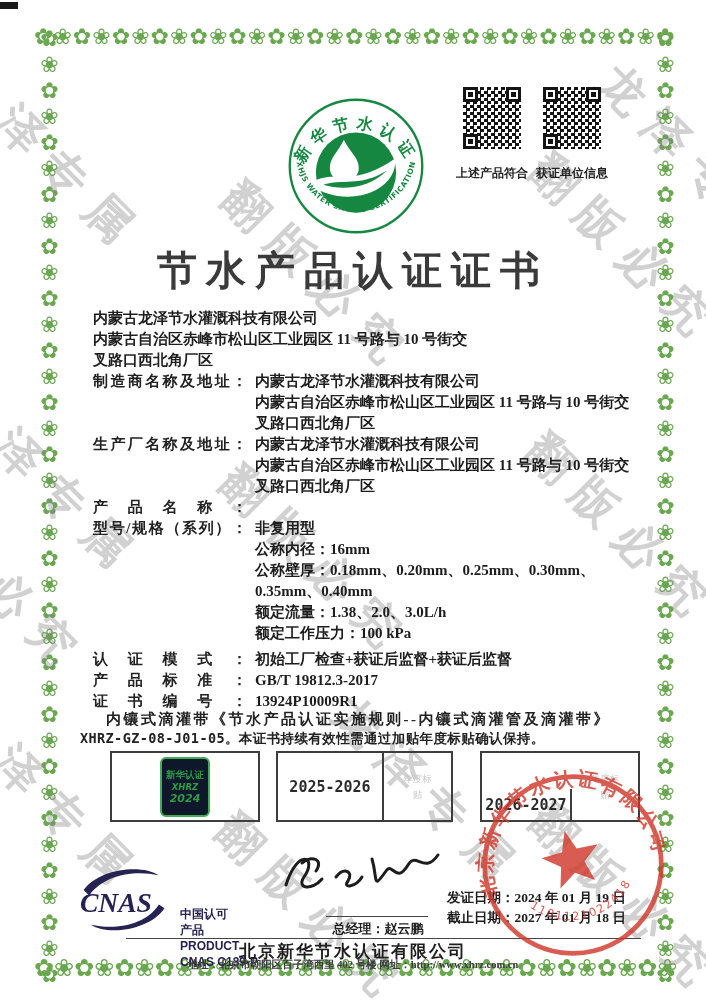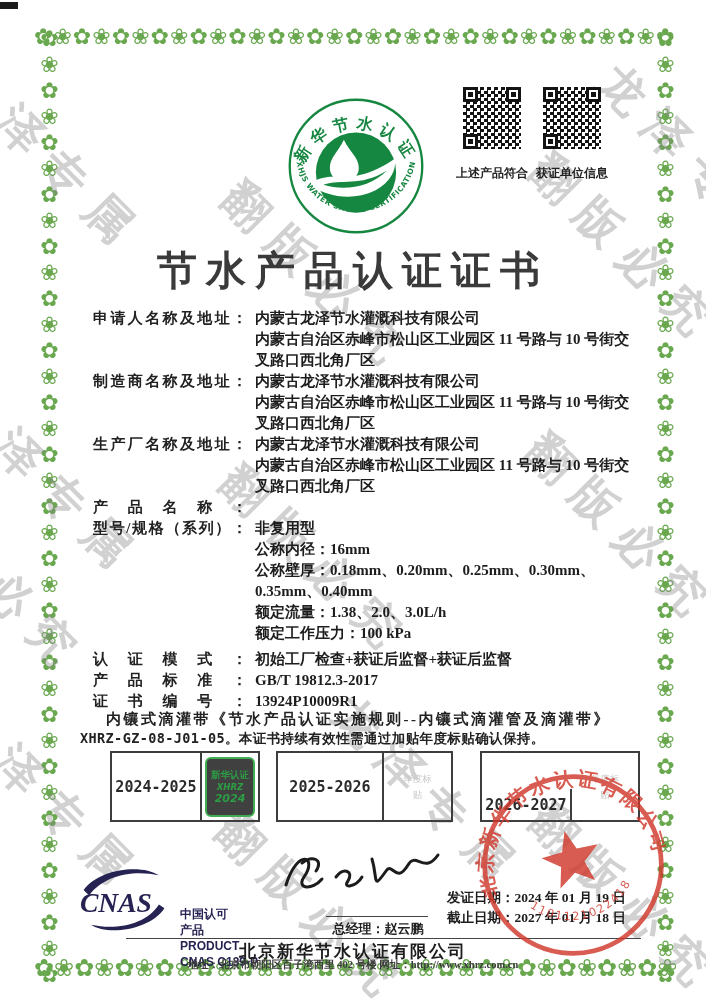--- a/index.html
+++ b/index.html
@@ -43,21 +43,21 @@
   .comp2{font-family:"DejaVu Sans Mono","Liberation Mono",monospace;font-size:13.5px;letter-spacing:0.4px;}
   
   .ybox{position:absolute;top:751px;height:71px;border:2px solid #3d3d3d;box-sizing:border-box;display:flex;background:transparent;}
   .yb1{left:110px;width:150px;} .yb2{left:276px;width:177px;} .yb3{left:480px;width:160px;}
   .ycell-l{flex:none;display:flex;align-items:center;justify-content:center;
            font-family:"DejaVu Sans Mono","Liberation Mono",monospace;font-size:15px;font-weight:bold;color:#2b2b2b;}
   .yb1 .ycell-l{width:88px;border-right:2px solid #3d3d3d;}
   .yb2 .ycell-l{width:104px;border-right:2px solid #3d3d3d;}
   .yb3 .ycell-l{width:88px;border-right:2px solid #3d3d3d;margin-top:36px;}
   .ycell-r{flex:1;display:flex;align-items:center;justify-content:center;}
-  .sticker{width:46px;height:56px;border:2px solid #3fae53;border-radius:6px;background:#404040;
+  .sticker{width:46px;height:56px;border:2px solid #3fae53;border-radius:6px;background:#0f172a;
            display:flex;flex-direction:column;align-items:center;justify-content:center;color:#2c9e44;
            font-family:"DejaVu Sans",sans-serif;}
   .st1{font-size:9.5px;font-weight:bold;} .st2{font-size:8.5px;font-style:italic;font-weight:bold;}
   .st3{font-size:11px;font-weight:bold;font-style:italic;}
   .placeholder{font-size:9.5px;color:#c9c9c9;text-align:center;line-height:16px;width:34px;}
   
   .cnas-emblem{position:absolute;left:78px;top:866px;width:92px;height:68px;}
   .cnas-text{position:absolute;left:180px;top:870px;font-family:"Liberation Sans","DejaVu Sans",sans-serif;
              font-weight:bold;color:#262352;font-size:12px;line-height:16px;margin-top:36px;}
   .signature{position:absolute;left:272px;top:833px;width:175px;height:72px;}
@@ -121,21 +121,20 @@
       <span class="finder f-tr"></span>
       <span class="finder f-bl"></span>
     </div>
     <div class="qr-label qrl1">上述产品符合</div>
     <div class="qr-label qrl2">获证单位信息</div>
 
     <div class="title">节水产品认证证书</div>
 
     <div class="fields">
       <div class="frow">
-        <span class="flabel">申请人名称及地址：</span>
         <span class="fval">
           <span class="vline">内蒙古龙泽节水灌溉科技有限公司</span>
           <span class="vline">内蒙古自治区赤峰市松山区工业园区 11 号路与 10 号街交</span>
           <span class="vline">叉路口西北角厂区</span>
         </span>
       </div>
       <div class="frow">
         <span class="flabel">制造商名称及地址：</span>
         <span class="fval">
           <span class="vline">内蒙古龙泽节水灌溉科技有限公司</span>
@@ -184,21 +183,20 @@
         </span>
       </div>
     </div>
 
     <div class="compliance">
       <div class="comp1">内镶式滴灌带《节水产品认证实施规则--内镶式滴灌管及滴灌带》</div>
       <div class="comp2">XHRZ-GZ-08-J01-05。本证书持续有效性需通过加贴年度标贴确认保持。</div>
     </div>
 
     <div class="ybox yb1">
-      <div class="ycell-l">2024-2025</div>
       <div class="ycell-r">
         <div class="sticker">
           <span class="st1">新华认证</span>
           <span class="st2">XHRZ</span>
           <span class="st3">2024</span>
         </div>
       </div>
     </div>
     <div class="ybox yb2">
       <div class="ycell-l">2025-2026</div>

